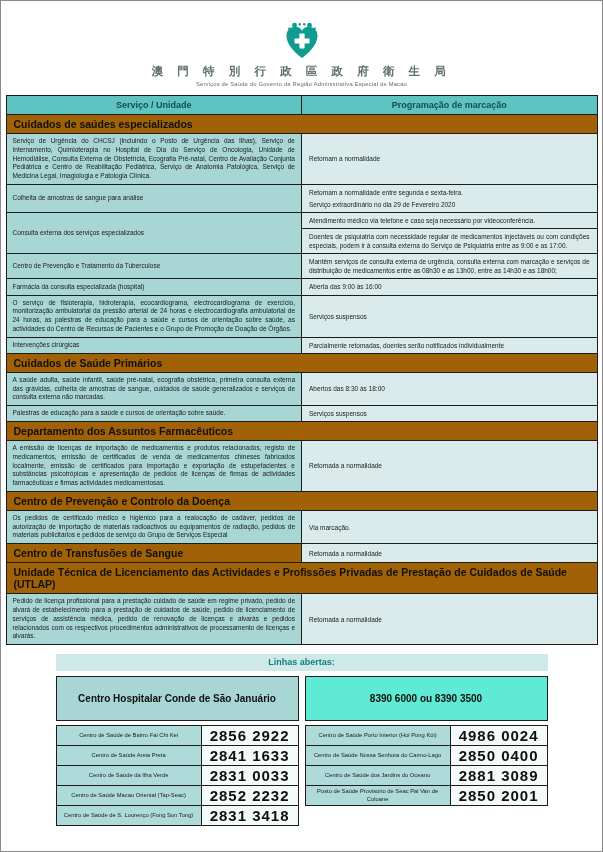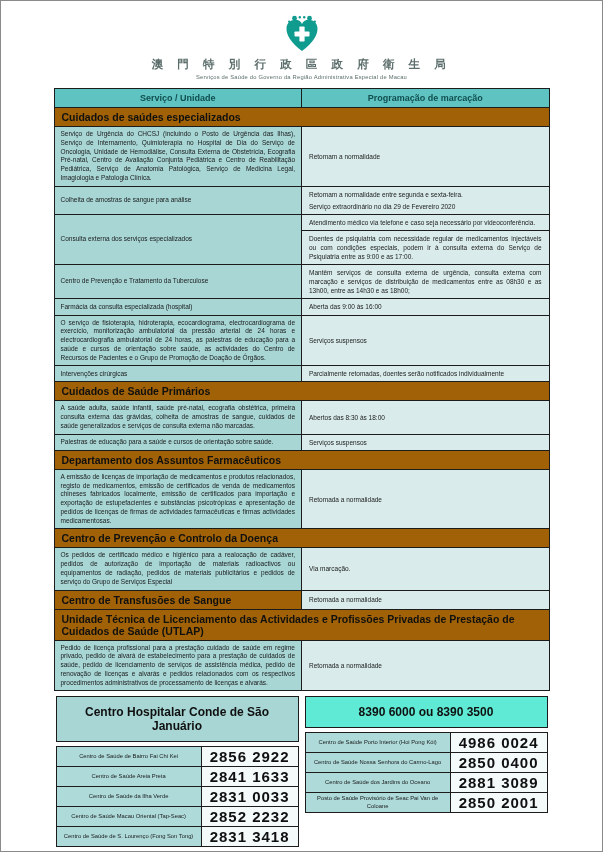--- a/index.html
+++ b/index.html
@@ -2,42 +2,42 @@
 <html><head>
 <meta charset="utf-8">
 <style>
   html,body{margin:0;padding:0;background:#e8e8e8;}
   .page{
     width:603px;height:852px;margin:0 auto;background:#ffffff;
     box-sizing:border-box;border:1px solid #8a8a8a;position:relative;
     font-family:"Liberation Sans", sans-serif;overflow:hidden;
   }
   
-  .hdr{text-align:center;padding-top:13px;}
+  .hdr{text-align:center;padding-top:20px;}
   .logo{display:block;margin:0 auto;}
   .cn-title{font-size:11.5px;letter-spacing:5.5px;color:#5d6f6c;margin-top:3px;font-weight:bold;}
   .pt-sub{font-size:5.8px;color:#5d6f6c;margin-top:2px;letter-spacing:.2px;}
   .main-title{margin-top:8px;line-height:1.25;font-size:14.5px;font-weight:bold;color:#157d7b;}
   
-  table.main{width:496px;margin:8px auto 0;border-collapse:collapse;table-layout:fixed;}
+  table.main{width:592px;margin:8px auto 0;border-collapse:collapse;table-layout:fixed;}
   table.main td{border:1px solid #1c1c1c;vertical-align:middle;box-sizing:border-box;}
   .col-svc{width:50%;}
   td.colhead{background:#5fc3c2;color:#114f4f;font-weight:bold;font-size:9px;text-align:center;padding:4px 2px;}
   td.sechead{background:#a16207;color:#101010;font-weight:bold;font-size:10.5px;text-align:left;padding:3px 7px;}
   td.svc{background:#a7d6d5;font-size:6.5px;color:#1a1a1a;padding:3px 6px;text-align:justify;line-height:1.35;}
   td.sch{background:#d9eceb;font-size:6.5px;color:#1a1a1a;padding:3px 7px;line-height:1.4;}
   td.sch.just{text-align:justify;}
   td.sch .p2{margin-top:3px;}
   
   .hotbar{width:492px;margin:9px auto 0;background:#cfe9e8;color:#0e7f7d;
           font-weight:bold;font-size:9px;text-align:center;padding:3px 0 4px;}
   .phones{width:492px;margin:5px auto 0;display:flex;justify-content:space-between;}
   .ph-half{width:243px;}
-  .ph-head{border:1px solid #1c1c1c;font-weight:bold;font-size:12px;color:#101010;
-           text-align:center;padding:8px 2px;box-sizing:border-box;}
+  .ph-head{border:1px solid #1c1c1c;font-weight:bold;font-size:10px;color:#101010;
+           text-align:center;padding:16px 2px;box-sizing:border-box;}
   .ph-head.left{background:#a7d6d5;}
   .ph-head.right{background:#5eead4;}
   table.ph{width:100%;border-collapse:collapse;table-layout:fixed;margin-top:4px;}
   table.ph td{border:1px solid #1c1c1c;box-sizing:border-box;}
   td.ph-name{width:60%;background:#aedbda;font-size:5.8px;color:#1a1a1a;text-align:center;
              padding:2px 4px;line-height:1.3;height:15px;}
   td.ph-num{width:40%;background:#f3faf9;font-size:15px;font-weight:bold;color:#101010;
             text-align:center;letter-spacing:1px;}
 </style>
 </head>
@@ -142,20 +142,21 @@
     <tr>
       <td class="sechead" colspan="2">Unidade Técnica de Licenciamento das Actividades e Profissões Privadas de Prestação de Cuidados de Saúde (UTLAP)</td>
     </tr>
     <tr>
       <td class="svc">Pedido de licença profissional para a prestação cuidado de saúde em regime privado, pedido de alvará de estabelecimento para a prestação de cuidados de saúde, pedido de licenciamento de serviços de assistência médica, pedido de renovação de licenças e alvarás e pedidos relacionados com os respectivos procedimentos administrativos de processamento de licenças e alvarás.</td>
       <td class="sch">Retomada a normalidade</td>
     </tr>
   </tbody>
     </table>
 
+  <div class="hotbar">Linhas abertas:</div>
 
   <div class="phones">
     <div class="ph-half">
       <div class="ph-head left">Centro Hospitalar Conde de São Januário</div>
       <table class="ph">
         <tbody>
             <tr>
           <td class="ph-name">Centro de Saúde de Bairro Fai Chi Kei</td>
           <td class="ph-num">2856 2922</td>
         </tr>

